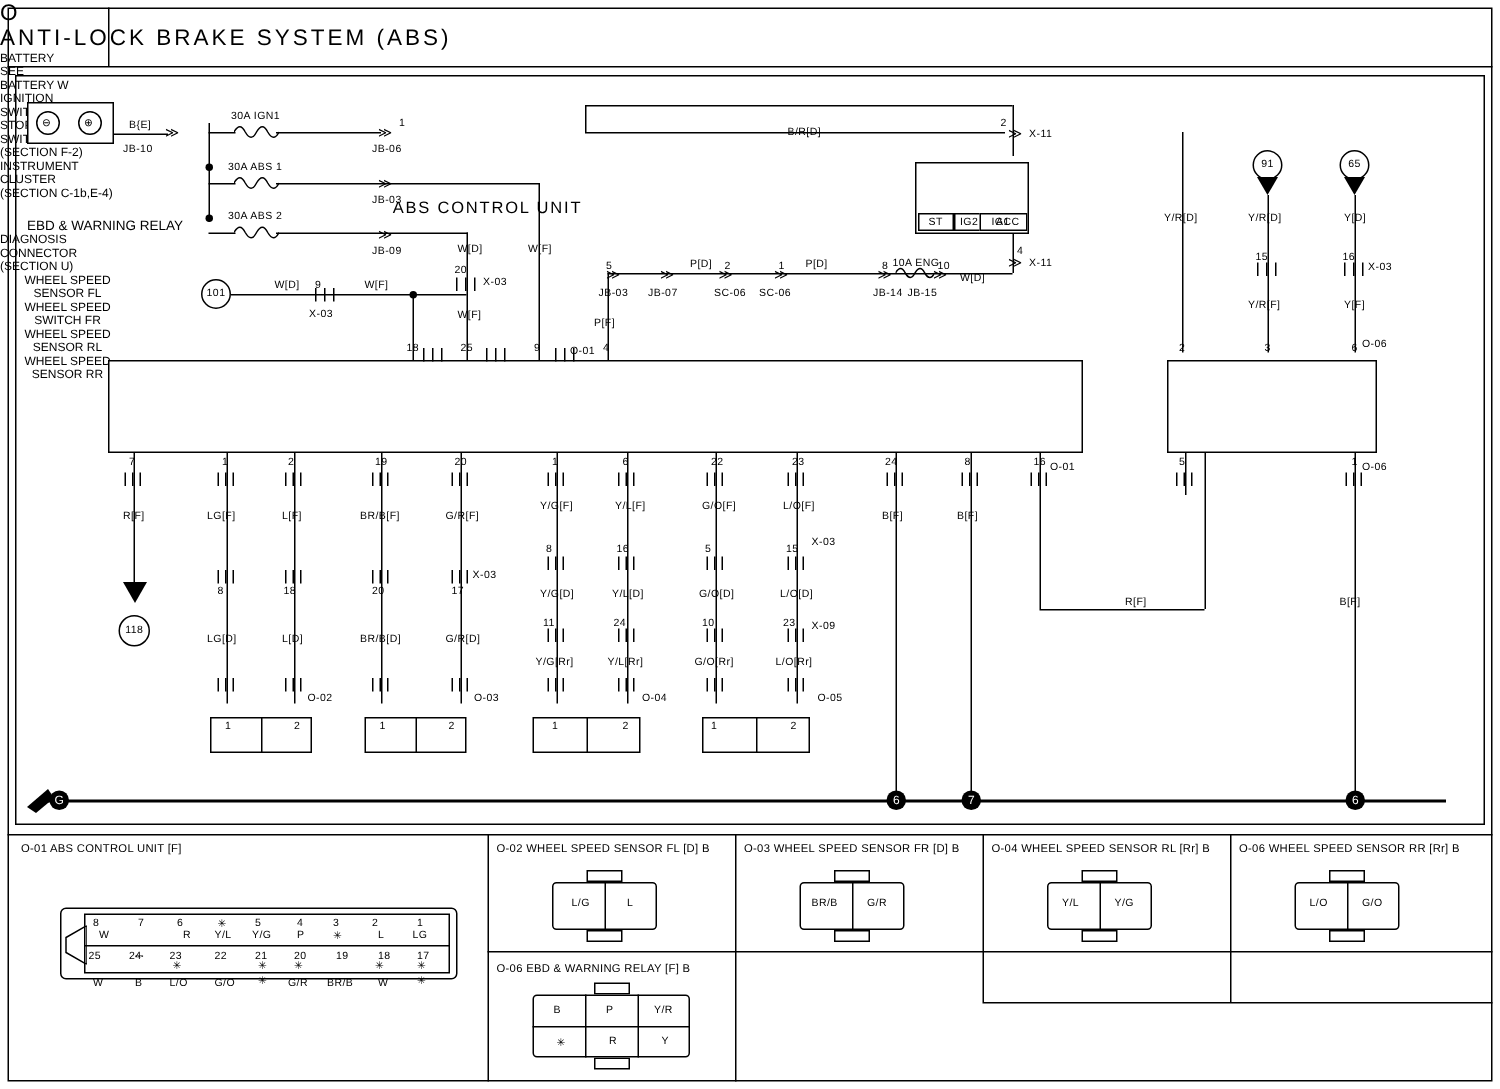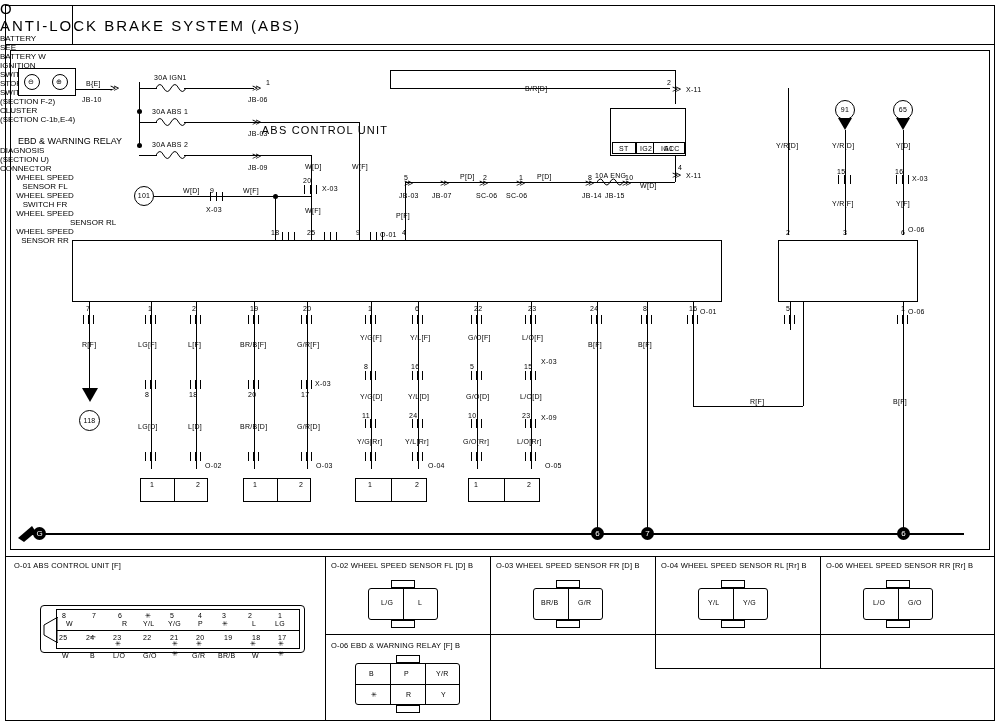--- a/index.html
+++ b/index.html
@@ -170,20 +170,21 @@
   <div class="t" style="left:210px;top:187px;">9</div>
   <div class="shield" style="left:210px;top:192px;width:16px;">
     <i style="left:0;"></i>
       <i style="left:6px;"></i>
       <i style="left:12px;"></i>
   </div>
   <div class="t" style="left:206px;top:206px;">X-03</div>
   <div class="ln v" style="left:275px;top:196px;height:44px;"></div>
   <div class="dot" style="left:273px;top:194px;"></div>
 
+  <div class="t8" style="left:843px;top:66px;">INSTRUMENT</div>
   <div class="t8" style="left:856px;top:77px;">CLUSTER</div>
   <div class="t8" style="left:834px;top:88px;">(SECTION C-1b,E-4)</div>
   <div class="circ" style="left:835px;top:100px;width:20px;height:20px;">
     <span class="t" style="position:relative;top:5px;display:block;text-align:center;">91</span>
   </div>
   <div class="circ" style="left:893px;top:100px;width:20px;height:20px;">
     <span class="t" style="position:relative;top:5px;display:block;text-align:center;">65</span>
   </div>
   <svg style="position:absolute;left:838px;top:118px;" width="14" height="14">
       <polygon points="0,0 14,0 7,12" fill="#000"></polygon>
@@ -365,22 +366,22 @@
       <i style="left:10px;"></i>
     </div>
 
   <svg style="position:absolute;left:82px;top:388px;" width="16" height="16">
       <polygon points="0,0 16,0 8,14" fill="#000"></polygon>
     </svg>
   <div class="circ" style="left:79px;top:410px;width:21px;height:21px;">
     <span class="t" style="position:relative;top:6px;display:block;text-align:center;">118</span>
   </div>
   <div class="t8" style="left:65px;top:437px;">DIAGNOSIS</div>
+  <div class="t8" style="left:63px;top:448px;">CONNECTOR</div>
   <div class="t8" style="left:65px;top:459px;">(SECTION U)</div>
-  <div class="t8" style="left:63px;top:448px;">CONNECTOR</div>
 
   <div class="t" style="left:145px;top:391px;">8</div>
   <div class="t" style="left:189px;top:391px;">18</div>
   <div class="t" style="left:248px;top:391px;">20</div>
   <div class="t" style="left:301px;top:391px;">17</div>
   <div class="shield" style="left:145px;top:380px;width:13px;">
       <i style="left:0;"></i>
       <i style="left:5px;"></i>
       <i style="left:10px;"></i>
     </div>
@@ -528,21 +529,21 @@
   <div class="t" style="left:368px;top:481px;">1</div>
   <div class="t" style="left:415px;top:481px;">2</div>
   <div class="t" style="left:474px;top:481px;">1</div>
   <div class="t" style="left:527px;top:481px;">2</div>
 
   <div class="t8 ctr" style="left:130px;top:509px;width:90px;">WHEEL SPEED</div>
   <div class="t8 ctr" style="left:130px;top:520px;width:90px;">SENSOR FL</div>
   <div class="t8 ctr" style="left:232px;top:509px;width:90px;">WHEEL SPEED</div>
   <div class="t8 ctr" style="left:232px;top:520px;width:90px;">SWITCH FR</div>
   <div class="t8 ctr" style="left:346px;top:509px;width:90px;">WHEEL SPEED</div>
-  <div class="t8 ctr" style="left:346px;top:520px;width:90px;margin-left:48px;">SENSOR RL</div>
+  <div class="t8 ctr" style="left:346px;top:520px;width:90px;">SENSOR RL</div>
   <div class="t8 ctr" style="left:459px;top:509px;width:90px;">WHEEL SPEED</div>
   <div class="t8 ctr" style="left:459px;top:520px;width:90px;">SENSOR RR</div>
 
   <div class="ln h2" style="left:24px;top:533px;width:940px;"></div>
   <svg style="position:absolute;left:18px;top:524px;" width="20" height="18">
       <polygon points="0,14 14,2 18,8 6,18" fill="#000"></polygon>
     </svg>
   <div class="bdot" style="left:33px;top:527px;">G</div>
   <div class="bdot" style="left:591px;top:527px;">6</div>
   <div class="bdot" style="left:641px;top:527px;">7</div>

